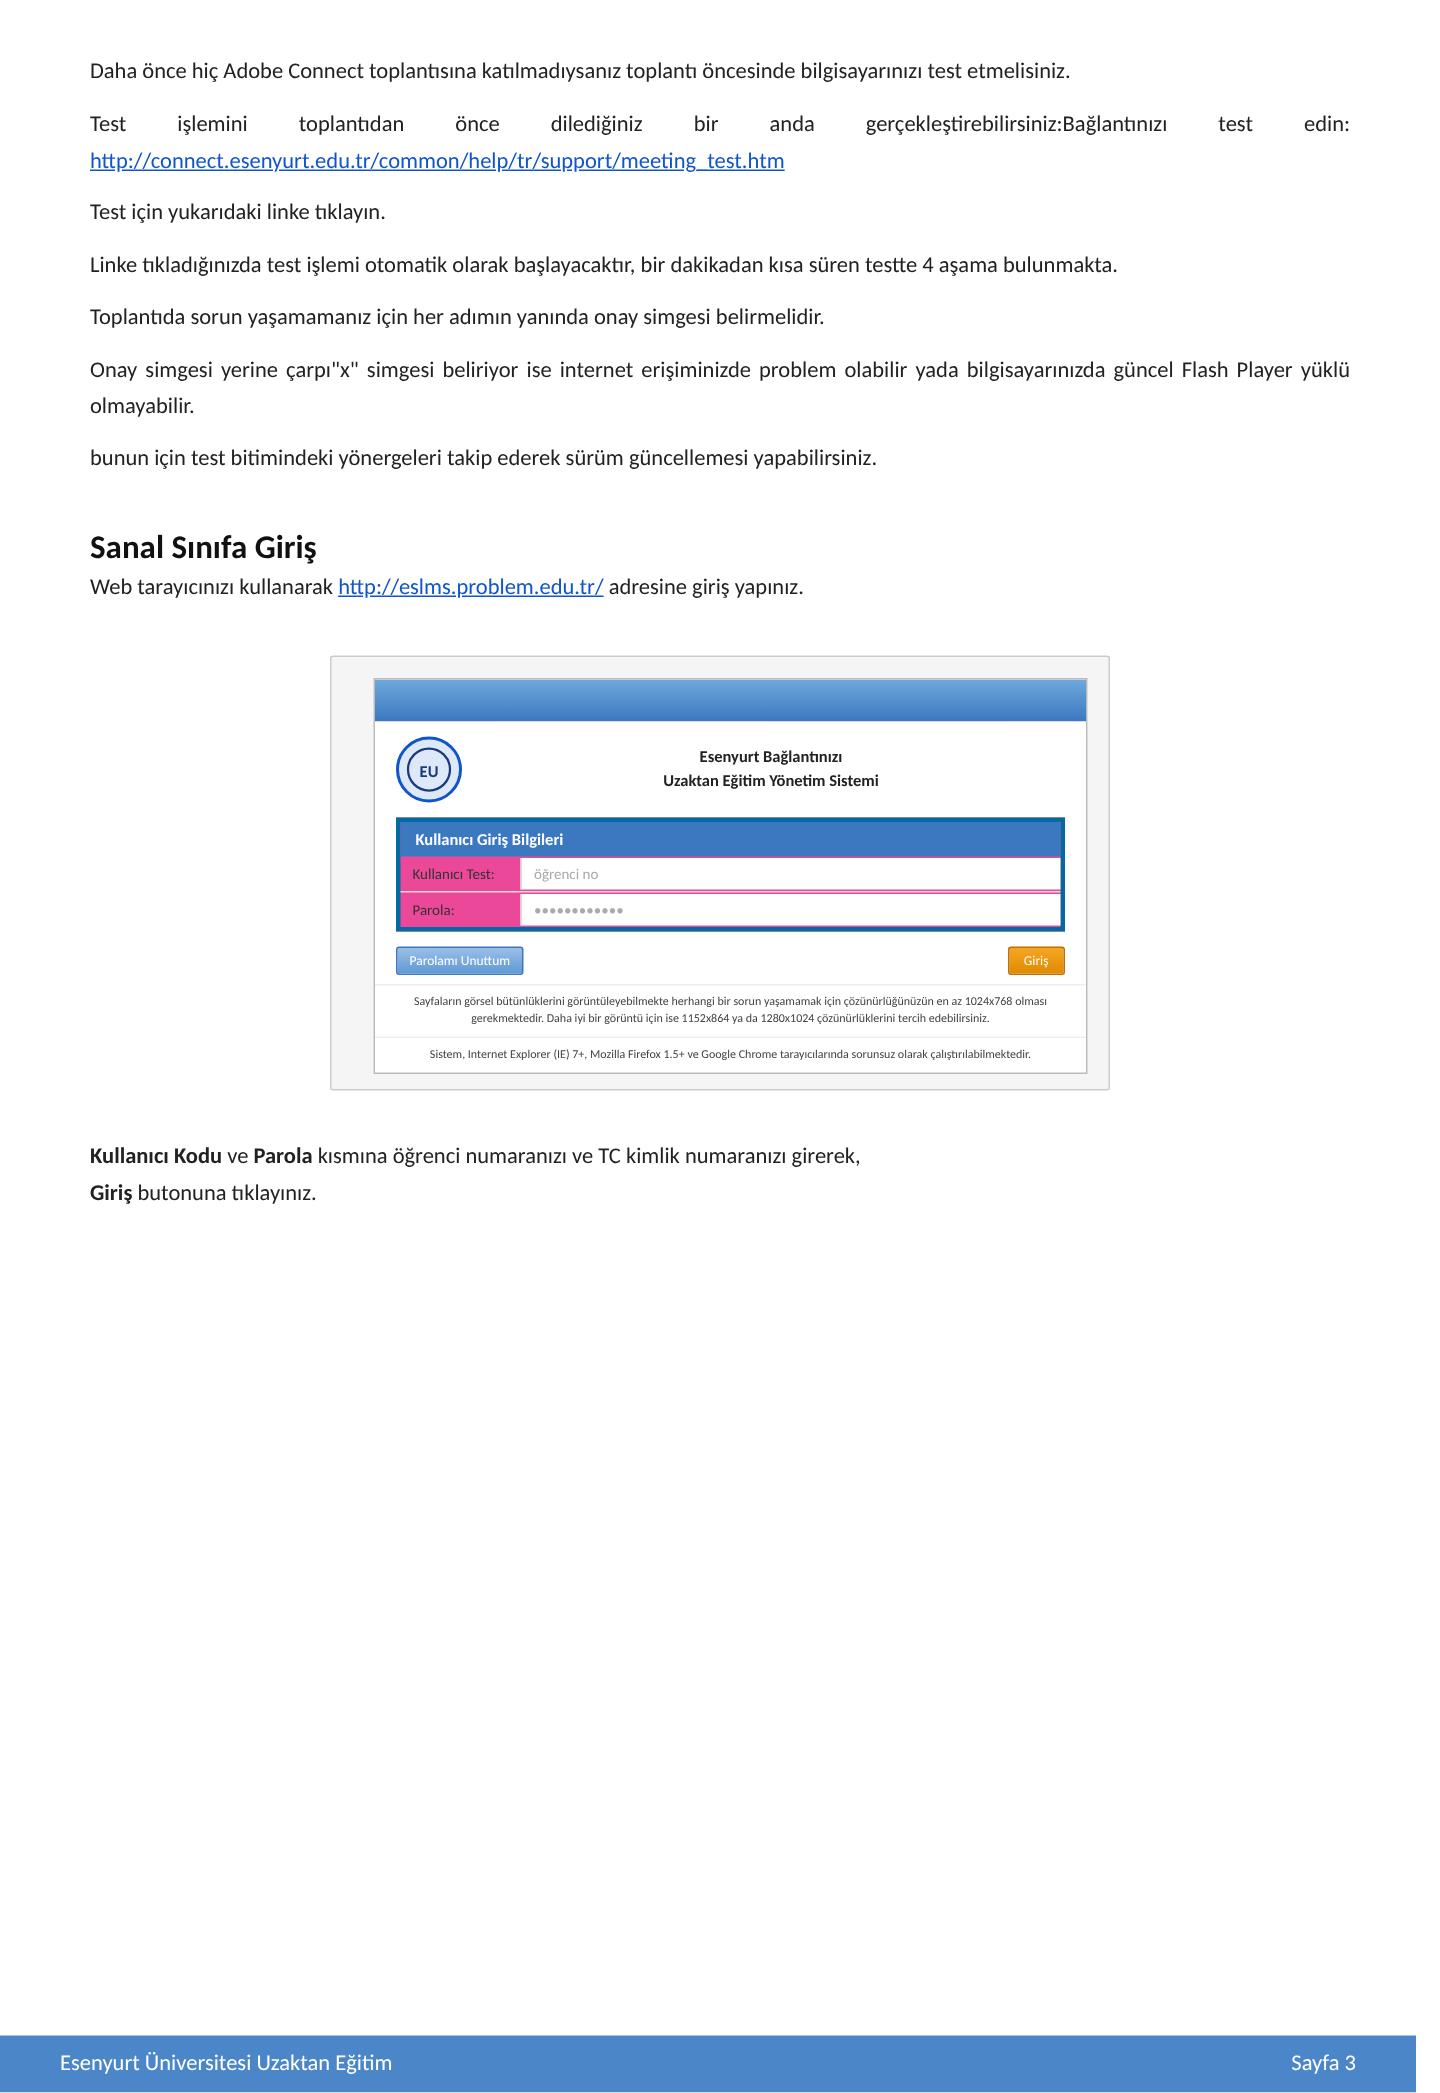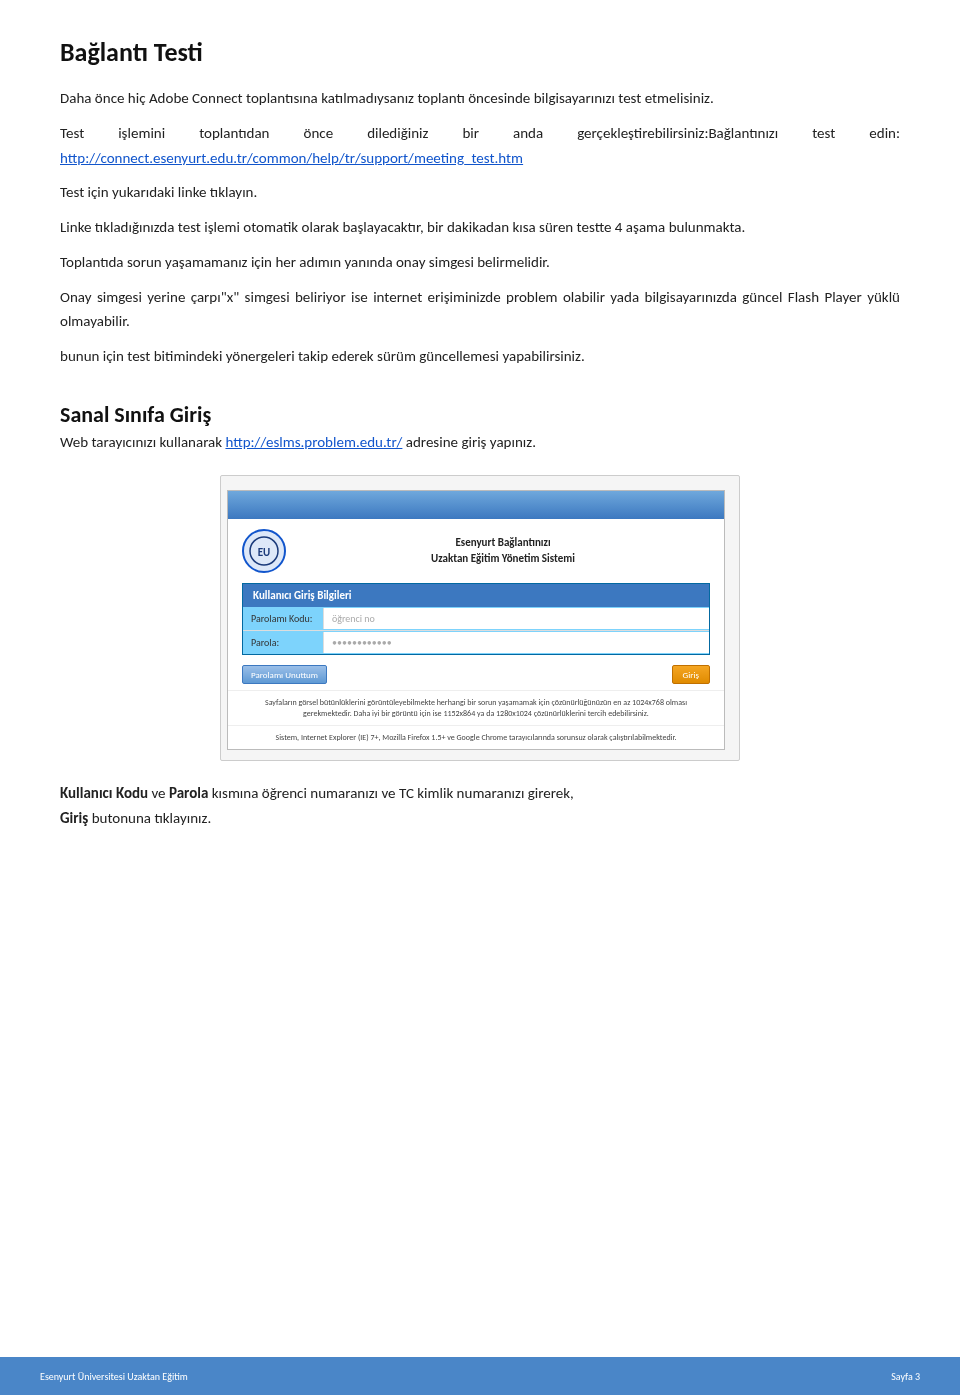--- a/index.html
+++ b/index.html
@@ -37,24 +37,24 @@
     }
     .body-text a, a {
       color: #1155CC;
       text-decoration: underline;
     }
     .body-text strong {
       font-weight: bold;
     }
     .screenshot-box {
       border: 1px solid #ccc;
-      margin: 20px auto;
+      margin: 32px auto;
       width: 520px;
       background: #f5f5f5;
-      padding: 14px 14px 10px 6px;
+      padding: 14px 14px 10px 28px;
       border-radius: 2px;
     }
     .screenshot-inner {
       background: #fff;
       border: 1px solid #bbb;
       padding: 0;
       overflow: hidden;
     }
     .ss-top-bar {
       background: linear-gradient(to bottom, #6fa8dc, #3c78c0);
@@ -87,22 +87,22 @@
     .ss-uni-name {
       font-size: 11px;
       font-weight: bold;
       color: #222;
       line-height: 1.4;
       text-align: center;
       flex: 1;
     }
     .ss-login-box {
       margin: 0 14px 10px 14px;
-      border: 1px solid #0369a1;
-      background: #7dd3fc;
+      border: 3px solid #0369a1;
+      background: #ec4899;
     }
     .ss-login-header {
       background: #3c78c0;
       color: #fff;
       font-size: 11px;
       font-weight: bold;
       padding: 5px 10px;
     }
     .ss-login-row {
       display: flex;
@@ -155,43 +155,42 @@
       color: #444;
       padding: 6px 14px;
       line-height: 1.4;
       border-top: 1px solid #eee;
       text-align: center;
     }
     .footer-bar {
       position: absolute;
       bottom: 0;
       left: 0;
-      right: 0;
+      right: 16px;
       height: 38px;
       background: #4a86c8;
       display: flex;
       align-items: center;
       justify-content: space-between;
       padding: 0 40px;
       color: #fff;
-      font-size: 10px;
+      font-size: 15px;
     }
     .footer-left {
       font-weight: normal;
     }
     .footer-right {
       font-weight: normal;
     }
   </style>
 </head>
 <body>
 
 <div class="page-content">
 
-  <h1 class="main-title">Bağlantı Testi</h1>
 
   <p class="body-text">
     <span>Daha önce hiç Adobe Connect toplantısına katılmadıysanız toplantı öncesinde bilgisayarınızı test etmelisiniz.</span>
   </p>
 
   <p class="body-text">
     <span>Test işlemini toplantıdan önce dilediğiniz bir anda gerçekleştirebilirsiniz:Bağlantınızı          test          edin:</span>
     <a href="#">http://connect.esenyurt.edu.tr/common/help/tr/support/meeting_test.htm</a>
   </p>
 
@@ -225,21 +224,21 @@
         </div>
         <div class="ss-uni-name">
           <div>Esenyurt Bağlantınızı</div>
           <div>Uzaktan Eğitim Yönetim Sistemi</div>
         </div>
       </div>
 
       <div class="ss-login-box">
         <div class="ss-login-header">Kullanıcı Giriş Bilgileri</div>
         <div class="ss-login-row">
-          <div class="ss-login-label">Parolamı Kodu:</div>
+          <div class="ss-login-label">Kullanıcı Test:</div>
           <div class="ss-login-input">öğrenci no</div>
         </div>
         <div class="ss-login-row">
           <div class="ss-login-label">Parola:</div>
           <div class="ss-login-input">••••••••••••</div>
         </div>
       </div>
 
       <div class="ss-login-actions">
         <div class="ss-forgot-btn">Parolamı Unuttum</div>

